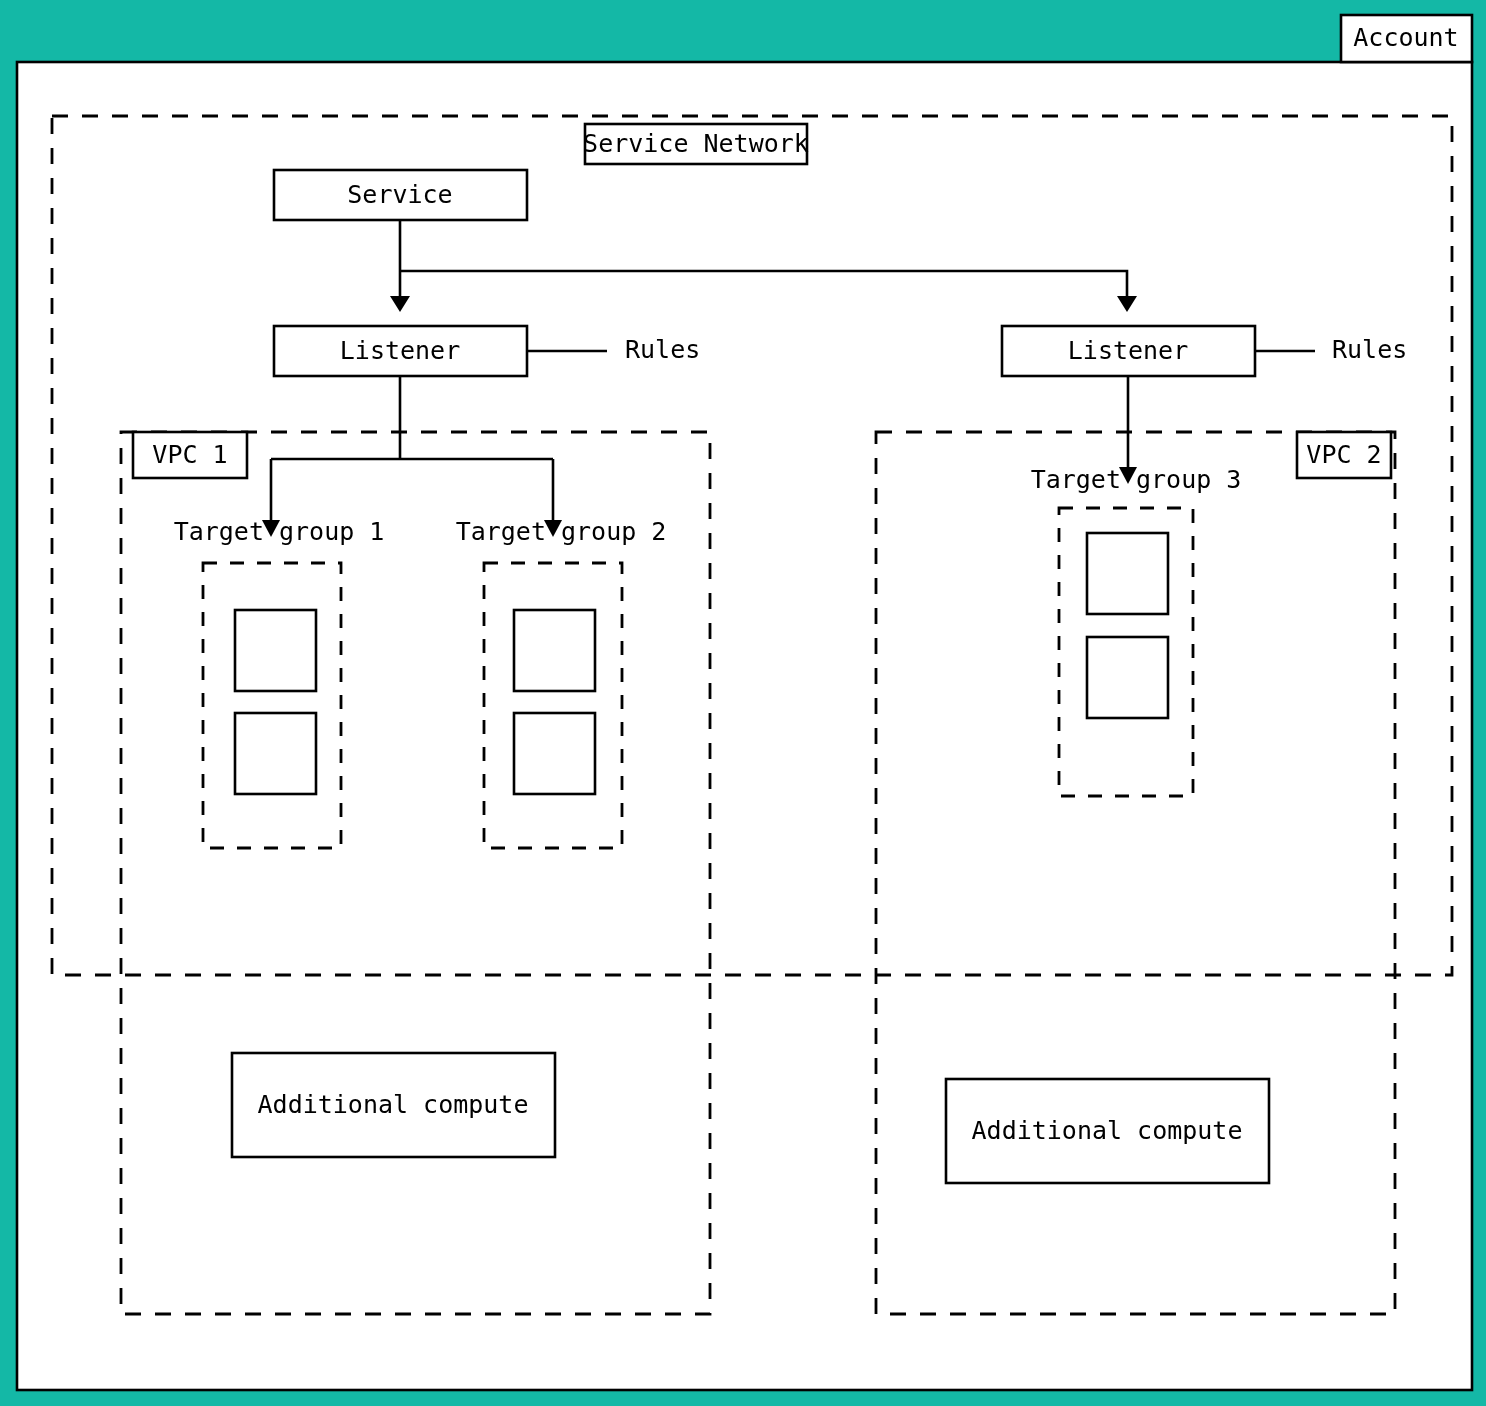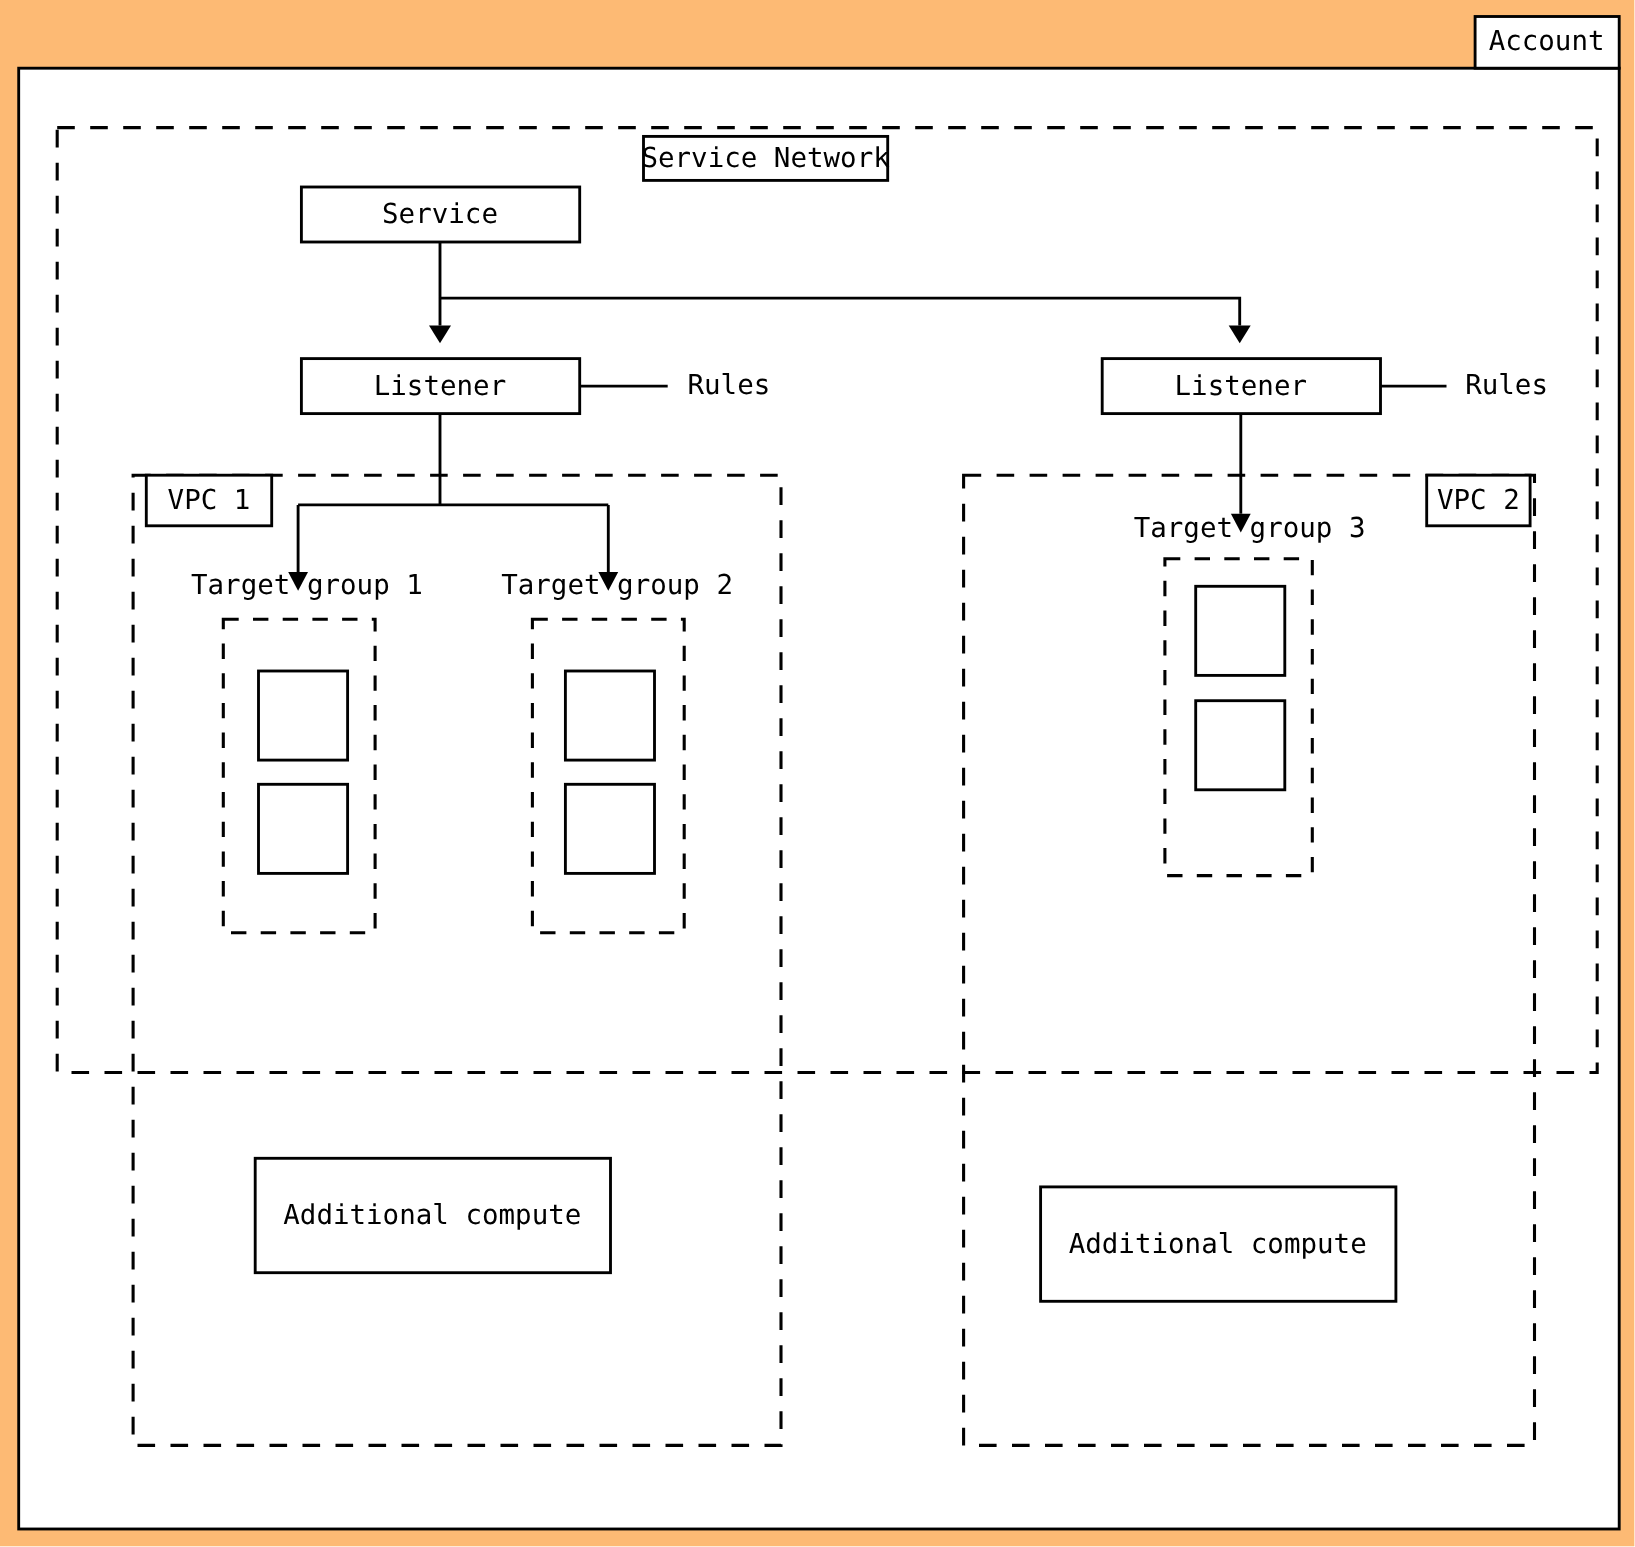--- a/index.html
+++ b/index.html
@@ -7,21 +7,21 @@
     padding: 0;
     background: #ffffff;
   }
   body {
     font-family: "DejaVu Sans Mono", "Liberation Mono", monospace;
   }
   #canvas {
     position: relative;
     width: 1486px;
     height: 1406px;
-    background: #fdba74;
+    background: #14b8a6;
     overflow: hidden;
   }
   svg.diagram {
     position: absolute;
     top: 0;
     left: 0;
     width: 1486px;
     height: 1406px;
   }
   .solid-rect {

